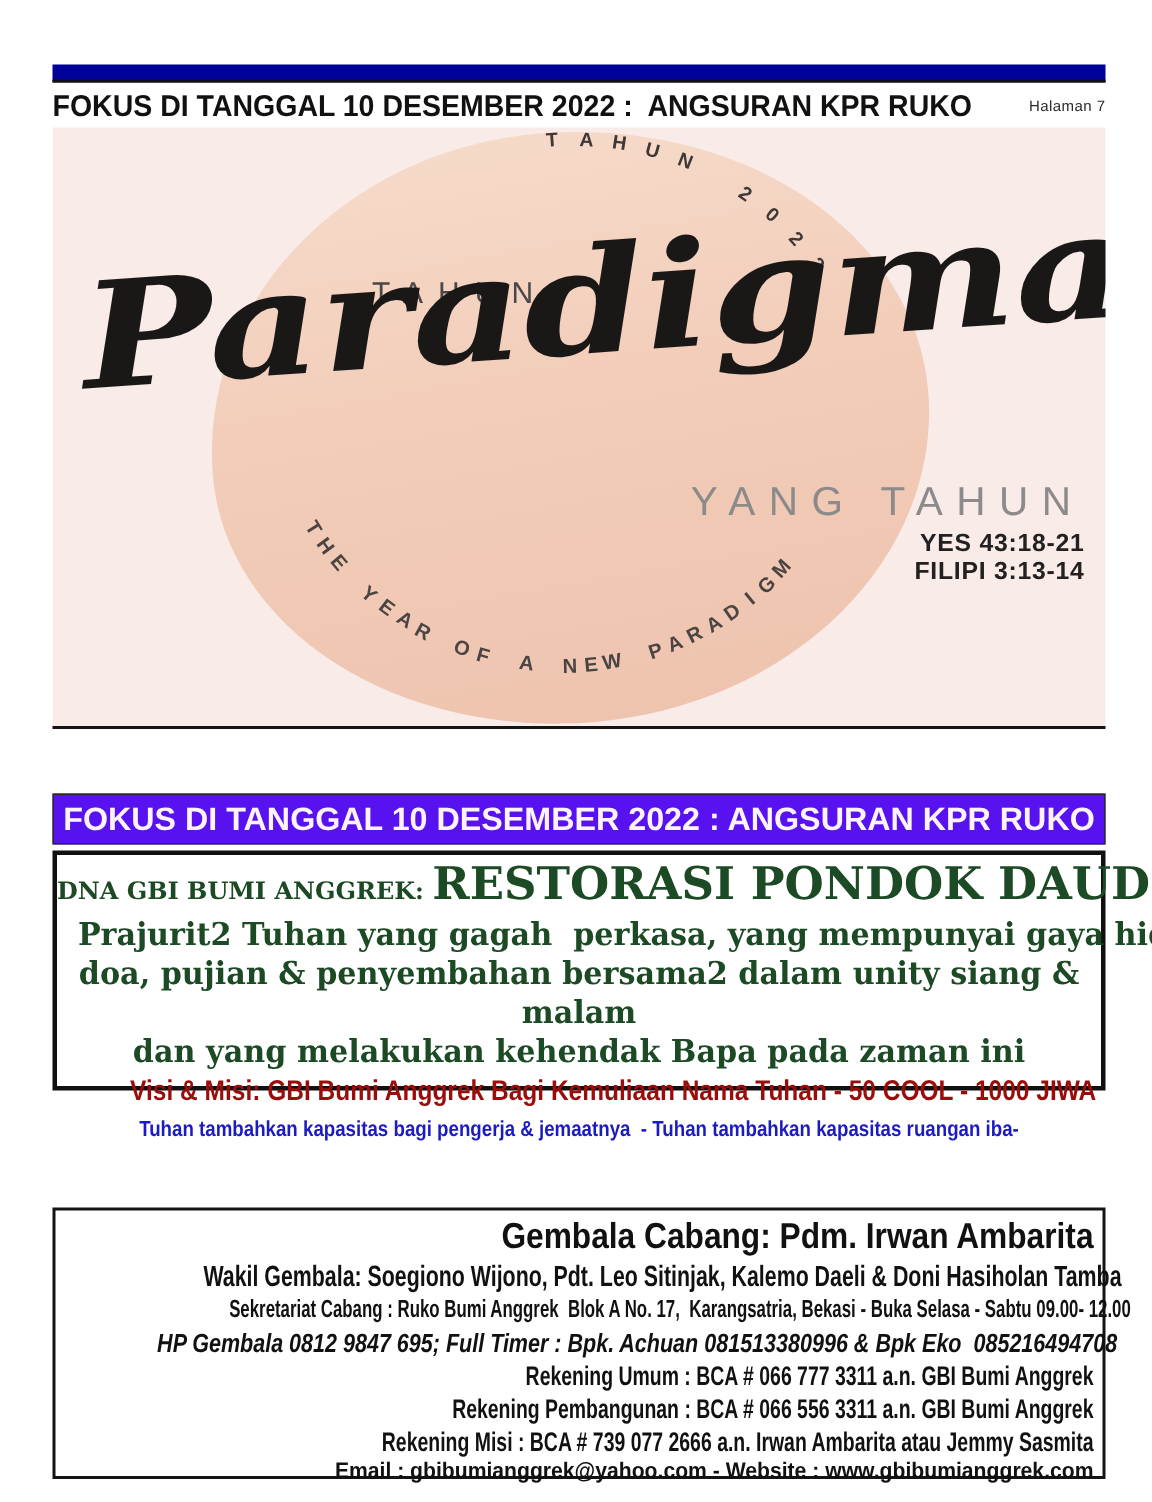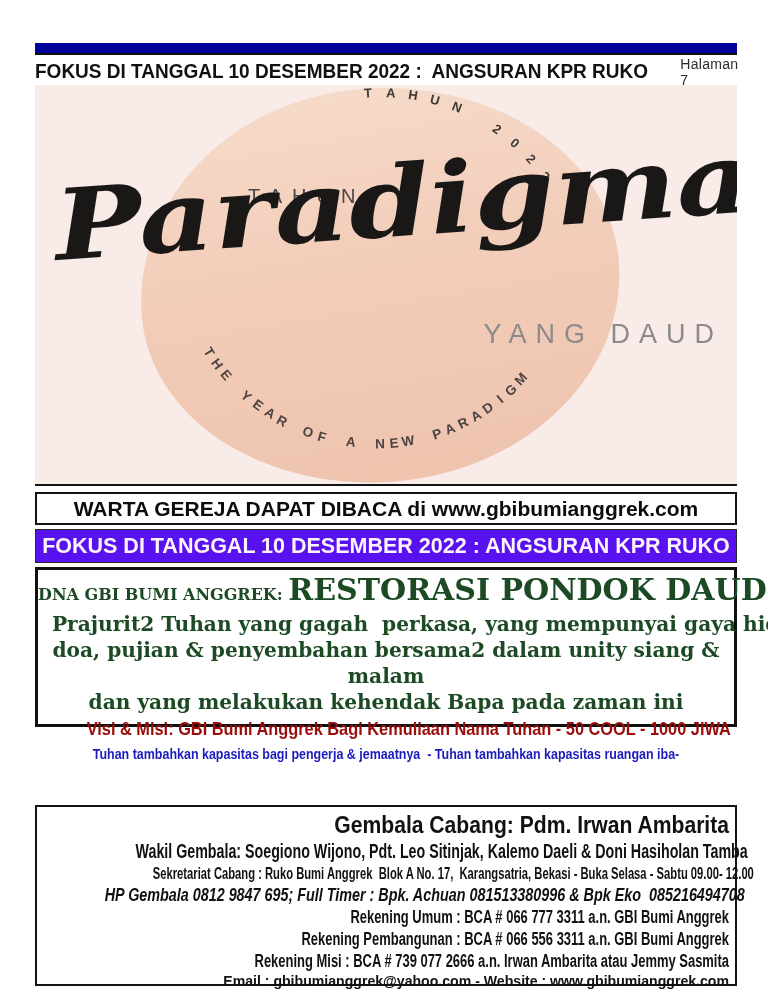--- a/index.html
+++ b/index.html
@@ -5,21 +5,21 @@
   html,body{margin:0;padding:0;background:#fff;}
   .page{position:relative;width:768px;height:1001px;background:#ffffff;overflow:hidden;
         font-family:"Liberation Sans",sans-serif;color:#111;}
   .blk{position:absolute;left:35px;width:702px;box-sizing:border-box;}
   .pre{white-space:pre;}
 
   
   .topbar{top:43px;height:12px;background:#000299;border-bottom:2px solid #101010;}
   .hdr{top:58px;height:27px;display:flex;align-items:center;justify-content:space-between;}
   .hdr-title{font-weight:bold;font-size:20px;transform:scaleX(.95);transform-origin:left center;}
-  .hdr-page{font-size:14px;color:#2b2b2b;letter-spacing:.3px;}
+  .hdr-page{font-size:10px;color:#2b2b2b;letter-spacing:.3px;}
 
   
   .hero{top:85px;height:401px;background:#f8ebe8;border-bottom:2px solid #141414;overflow:hidden;}
   .blob{position:absolute;left:105px;top:3px;width:480px;height:394px;
         background:linear-gradient(175deg,#f6dbca 0%,#f2cdb9 45%,#eec3ae 100%);
         border-radius:49% 51% 50% 50% / 53% 49% 51% 47%;transform:rotate(-5deg);}
   .arc{position:absolute;inset:0;}
   .arc span{position:absolute;font-weight:600;}
   .arc-top span{color:#3e3836;font-family:"Liberation Sans",sans-serif;}
   .arc-bot span{color:#4a4442;font-family:"Liberation Sans",sans-serif;}
@@ -101,21 +101,25 @@
         <span style="left: 400.416px; top: 15.1904px; font-size: 13px; transform: translate(-50%, -50%) rotate(15.3333deg);">U</span>
         <span style="left: 421.944px; top: 22.4168px; font-size: 13px; transform: translate(-50%, -50%) rotate(21.7778deg);">N</span>
         <span style="left: 442.524px; top: 32.0137px; font-size: 13px; transform: translate(-50%, -50%) rotate(28.2222deg);"> </span>
         <span style="left: 461.898px; top: 43.86px; font-size: 13px; transform: translate(-50%, -50%) rotate(34.6667deg);">2</span>
         <span style="left: 479.819px; top: 57.8059px; font-size: 13px; transform: translate(-50%, -50%) rotate(41.1111deg);">0</span>
         <span style="left: 496.062px; top: 73.6752px; font-size: 13px; transform: translate(-50%, -50%) rotate(47.5556deg);">2</span>
         <span style="left: 510.421px; top: 91.2674px; font-size: 13px; transform: translate(-50%, -50%) rotate(54deg);">2</span>
       </div>
     <div class="tahun-label">TAHUN</div>
     <div class="script-title">Paradigma</div>
-    <div class="yang-baru">YANG DAUD</div>
+    <div class="yang-baru">YANG TAHUN</div>
+    <div class="refs">
+      <div>YES 43:18-21</div>
+      <div>FILIPI 3:13-14</div>
+    </div>
     <div class="arc arc-bot">
         <span style="left: 173.783px; top: 266.864px; font-size: 13.5px; transform: translate(-50%, -50%) rotate(58deg);">T</span>
         <span style="left: 181.917px; top: 278.869px; font-size: 13.5px; transform: translate(-50%, -50%) rotate(53.76deg);">H</span>
         <span style="left: 190.916px; top: 290.24px; font-size: 13.5px; transform: translate(-50%, -50%) rotate(49.52deg);">E</span>
         <span style="left: 200.731px; top: 300.914px; font-size: 13.5px; transform: translate(-50%, -50%) rotate(45.28deg);"> </span>
         <span style="left: 211.309px; top: 310.833px; font-size: 13.5px; transform: translate(-50%, -50%) rotate(41.04deg);">Y</span>
         <span style="left: 222.591px; top: 319.943px; font-size: 13.5px; transform: translate(-50%, -50%) rotate(36.8deg);">E</span>
         <span style="left: 234.516px; top: 328.194px; font-size: 13.5px; transform: translate(-50%, -50%) rotate(32.56deg);">A</span>
         <span style="left: 247.018px; top: 335.541px; font-size: 13.5px; transform: translate(-50%, -50%) rotate(28.32deg);">R</span>
         <span style="left: 260.03px; top: 341.943px; font-size: 13.5px; transform: translate(-50%, -50%) rotate(24.08deg);"> </span>
@@ -132,23 +136,20 @@
         <span style="left: 415.196px; top: 344.002px; font-size: 13.5px; transform: translate(-50%, -50%) rotate(-22.56deg);">A</span>
         <span style="left: 428.372px; top: 337.947px; font-size: 13.5px; transform: translate(-50%, -50%) rotate(-26.8deg);">R</span>
         <span style="left: 441.065px; top: 330.934px; font-size: 13.5px; transform: translate(-50%, -50%) rotate(-31.04deg);">A</span>
         <span style="left: 453.204px; top: 323.002px; font-size: 13.5px; transform: translate(-50%, -50%) rotate(-35.28deg);">D</span>
         <span style="left: 464.724px; top: 314.195px; font-size: 13.5px; transform: translate(-50%, -50%) rotate(-39.52deg);">I</span>
         <span style="left: 475.561px; top: 304.56px; font-size: 13.5px; transform: translate(-50%, -50%) rotate(-43.76deg);">G</span>
         <span style="left: 485.656px; top: 294.15px; font-size: 13.5px; transform: translate(-50%, -50%) rotate(-48deg);">M</span>
       </div>
   </div>
 
-  <div class="blk warta">
-    <div>WARTA GEREJA DAPAT DIBACA di www.gbibumianggrek.com</div>
-  </div>
 
   <div class="blk fokus">
     <div>FOKUS DI TANGGAL 10 DESEMBER 2022 : ANGSURAN KPR RUKO</div>
   </div>
 
   <div class="blk dna">
     <div class="dna-l1"><span class="dna-label">DNA GBI BUMI ANGGREK: </span><span class="dna-title">RESTORASI PONDOK DAUD</span></div>
     <div class="dna-para pre">Prajurit2 Tuhan yang gagah  perkasa, yang mempunyai gaya hidup</div>
     <div class="dna-para">doa, pujian &amp; penyembahan bersama2 dalam unity siang &amp; malam</div>
     <div class="dna-para">dan yang melakukan kehendak Bapa pada zaman ini</div>

